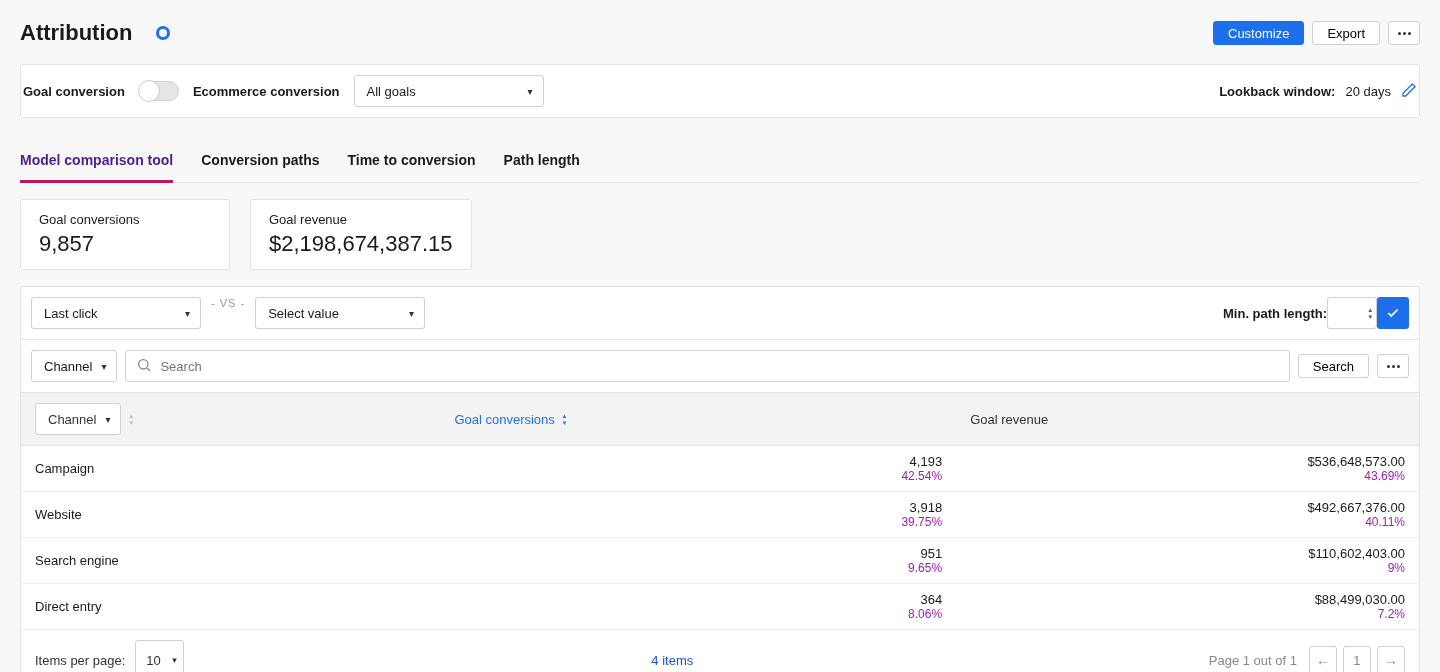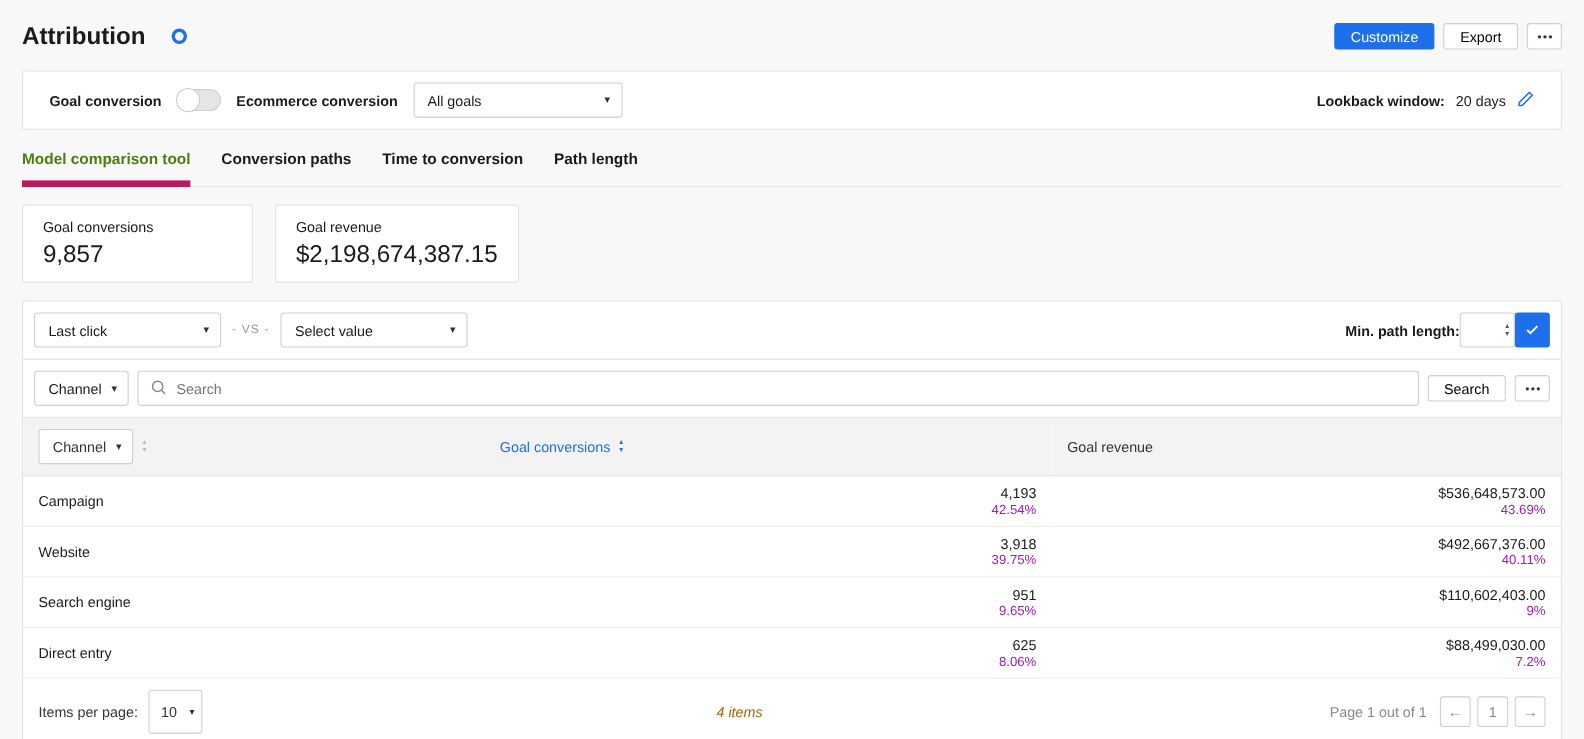--- a/index.html
+++ b/index.html
@@ -28,22 +28,22 @@
   border: 1px solid #d0d0d0; background: #fff; cursor: pointer;
   font-size: 13px; font-weight: 500; display: inline-flex; align-items: center; justify-content: center; text-align: right;
 }
 .btn-primary { background: #1e6feb; border-color: #1e6feb; color: #fff; }
 .btn-icon { width: 32px; padding: 0; }
 .dots { display: inline-flex; gap: 2px; }
 .dots span { width: 3px; height: 3px; background: #333; border-radius: 50%; }
 
 .toolbar-card {
   background: #fff; border: 1px solid #e3e3e3; border-radius: 3px;
-  padding: 10px 24px; display: flex; align-items: center; justify-content: space-between;
-  margin-bottom: 18px;
+  padding: 10px 2px; display: flex; align-items: center; justify-content: space-between;
+  margin-bottom: 34px;
 }
 .toolbar-left { display: flex; align-items: center; gap: 14px; }
 .lbl { font-weight: 600; font-size: 13px; }
 .toggle {
   width: 40px; height: 20px; background: #e5e5e5; border: 1px solid #d0d0d0;
   border-radius: 999px; position: relative; cursor: pointer;
 }
 .toggle-knob {
   width: 22px; height: 22px; background: #fff; border: 1px solid #ccc;
   border-radius: 50%; position: absolute; top: -2px; left: -2px;
@@ -52,38 +52,38 @@
   height: 32px; border: 1px solid #d0d0d0; background: #fff; border-radius: 3px;
   padding: 0 28px 0 12px; font-size: 13px; display: inline-flex; align-items: center;
   position: relative; cursor: pointer;
 }
 .select .chev { position: absolute; right: 10px; top: 50%; transform: translateY(-50%); font-size: 10px; color: #333; }
 .toolbar-right { display: flex; align-items: center; gap: 10px; }
 .pencil-icon { color: #1e6feb; cursor: pointer; }
 
 .tabs { display: flex; gap: 28px; border-bottom: 1px solid #e5e5e5; margin-bottom: 16px; }
 .tab { padding: 0 0 12px 0; font-size: 14px; font-weight: 600; color: #1a1a1a; cursor: pointer; }
-.tab.active { color: #4d7c0f; border-bottom: 6px solid #be185d; margin-bottom: -1px; }
+.tab.active { color: #4c1d95; border-bottom: 3px solid #be185d; margin-bottom: -1px; }
 
 .kpis { display: flex; gap: 20px; margin-bottom: 16px; }
 .kpi {
   background: #fff; border: 1px solid #e3e3e3; border-radius: 3px;
   padding: 12px 18px; min-width: 210px;
 }
 .kpi-label { font-size: 13px; margin-bottom: 4px; }
 .kpi-value { font-size: 22px; font-weight: 400; }
 
 .panel {
   background: #fff; border: 1px solid #e3e3e3; border-radius: 3px;
 }
 .panel-row {
   padding: 10px; display: flex; align-items: center; justify-content: space-between;
   border-bottom: 1px solid #e3e3e3;
 }
-.compare-section { display: flex; align-items: center; gap: 10px; }
+.compare-section { display: flex; gap: 10px; }
 .vs-sep { color: #999; font-size: 11px; letter-spacing: 1px; }
 .min-path { display: flex; align-items: center; }
 .num-input {
   height: 32px; width: 50px; border: 1px solid #d0d0d0; border-radius: 3px;
   display: inline-flex; align-items: center; justify-content: flex-end; padding-right: 4px;
   position: relative; background: #fff;
 }
 .spinner { display: flex; flex-direction: column; font-size: 7px; line-height: 7px; color: #555; }
 .check-btn {
   width: 32px; height: 32px; background: #1e6feb; border: none; border-radius: 3px;
@@ -134,21 +134,21 @@
   width: 28px; height: 28px; border: 1px solid #d0d0d0; background: #fff;
   border-radius: 3px; display: inline-flex; align-items: center; justify-content: center;
 }
 .select-tiny {
   height: 40px; border: 1px solid #d0d0d0; background: #fff; border-radius: 3px;
   padding: 0 22px 0 10px; font-size: 13px; display: inline-flex; align-items: center;
   position: relative; cursor: pointer;
 }
 .select-tiny .chev { position: absolute; right: 6px; top: 50%; transform: translateY(-50%); font-size: 9px; color: #333; }
 .foot-left { display: flex; align-items: center; gap: 10px; color: #333; }
-.foot-center { color: #a16207; font-style: italic; }
+.foot-center { color: #1d4ed8; }
 .foot-right { display: flex; align-items: center; gap: 12px; margin-left: 48px; }
 </style>
 </head>
 <body>
 
 <div class="page-header">
   <div class="page-title-wrap">
     <h1 class="page-title">Attribution</h1>
     <span class="beta-badge"></span>
   </div>
@@ -321,21 +321,21 @@
             <div class="num-sub">9.65%</div>
           </td>
           <td class="num">
             <div class="num-main">$110,602,403.00</div>
             <div class="num-sub">9%</div>
           </td>
         </tr>
         <tr>
           <td>Direct entry</td>
           <td class="num">
-            <div class="num-main">625</div>
+            <div class="num-main">364</div>
             <div class="num-sub">8.06%</div>
           </td>
           <td class="num">
             <div class="num-main">$88,499,030.00</div>
             <div class="num-sub">7.2%</div>
           </td>
         </tr>
       </tbody>
   </table>
 

